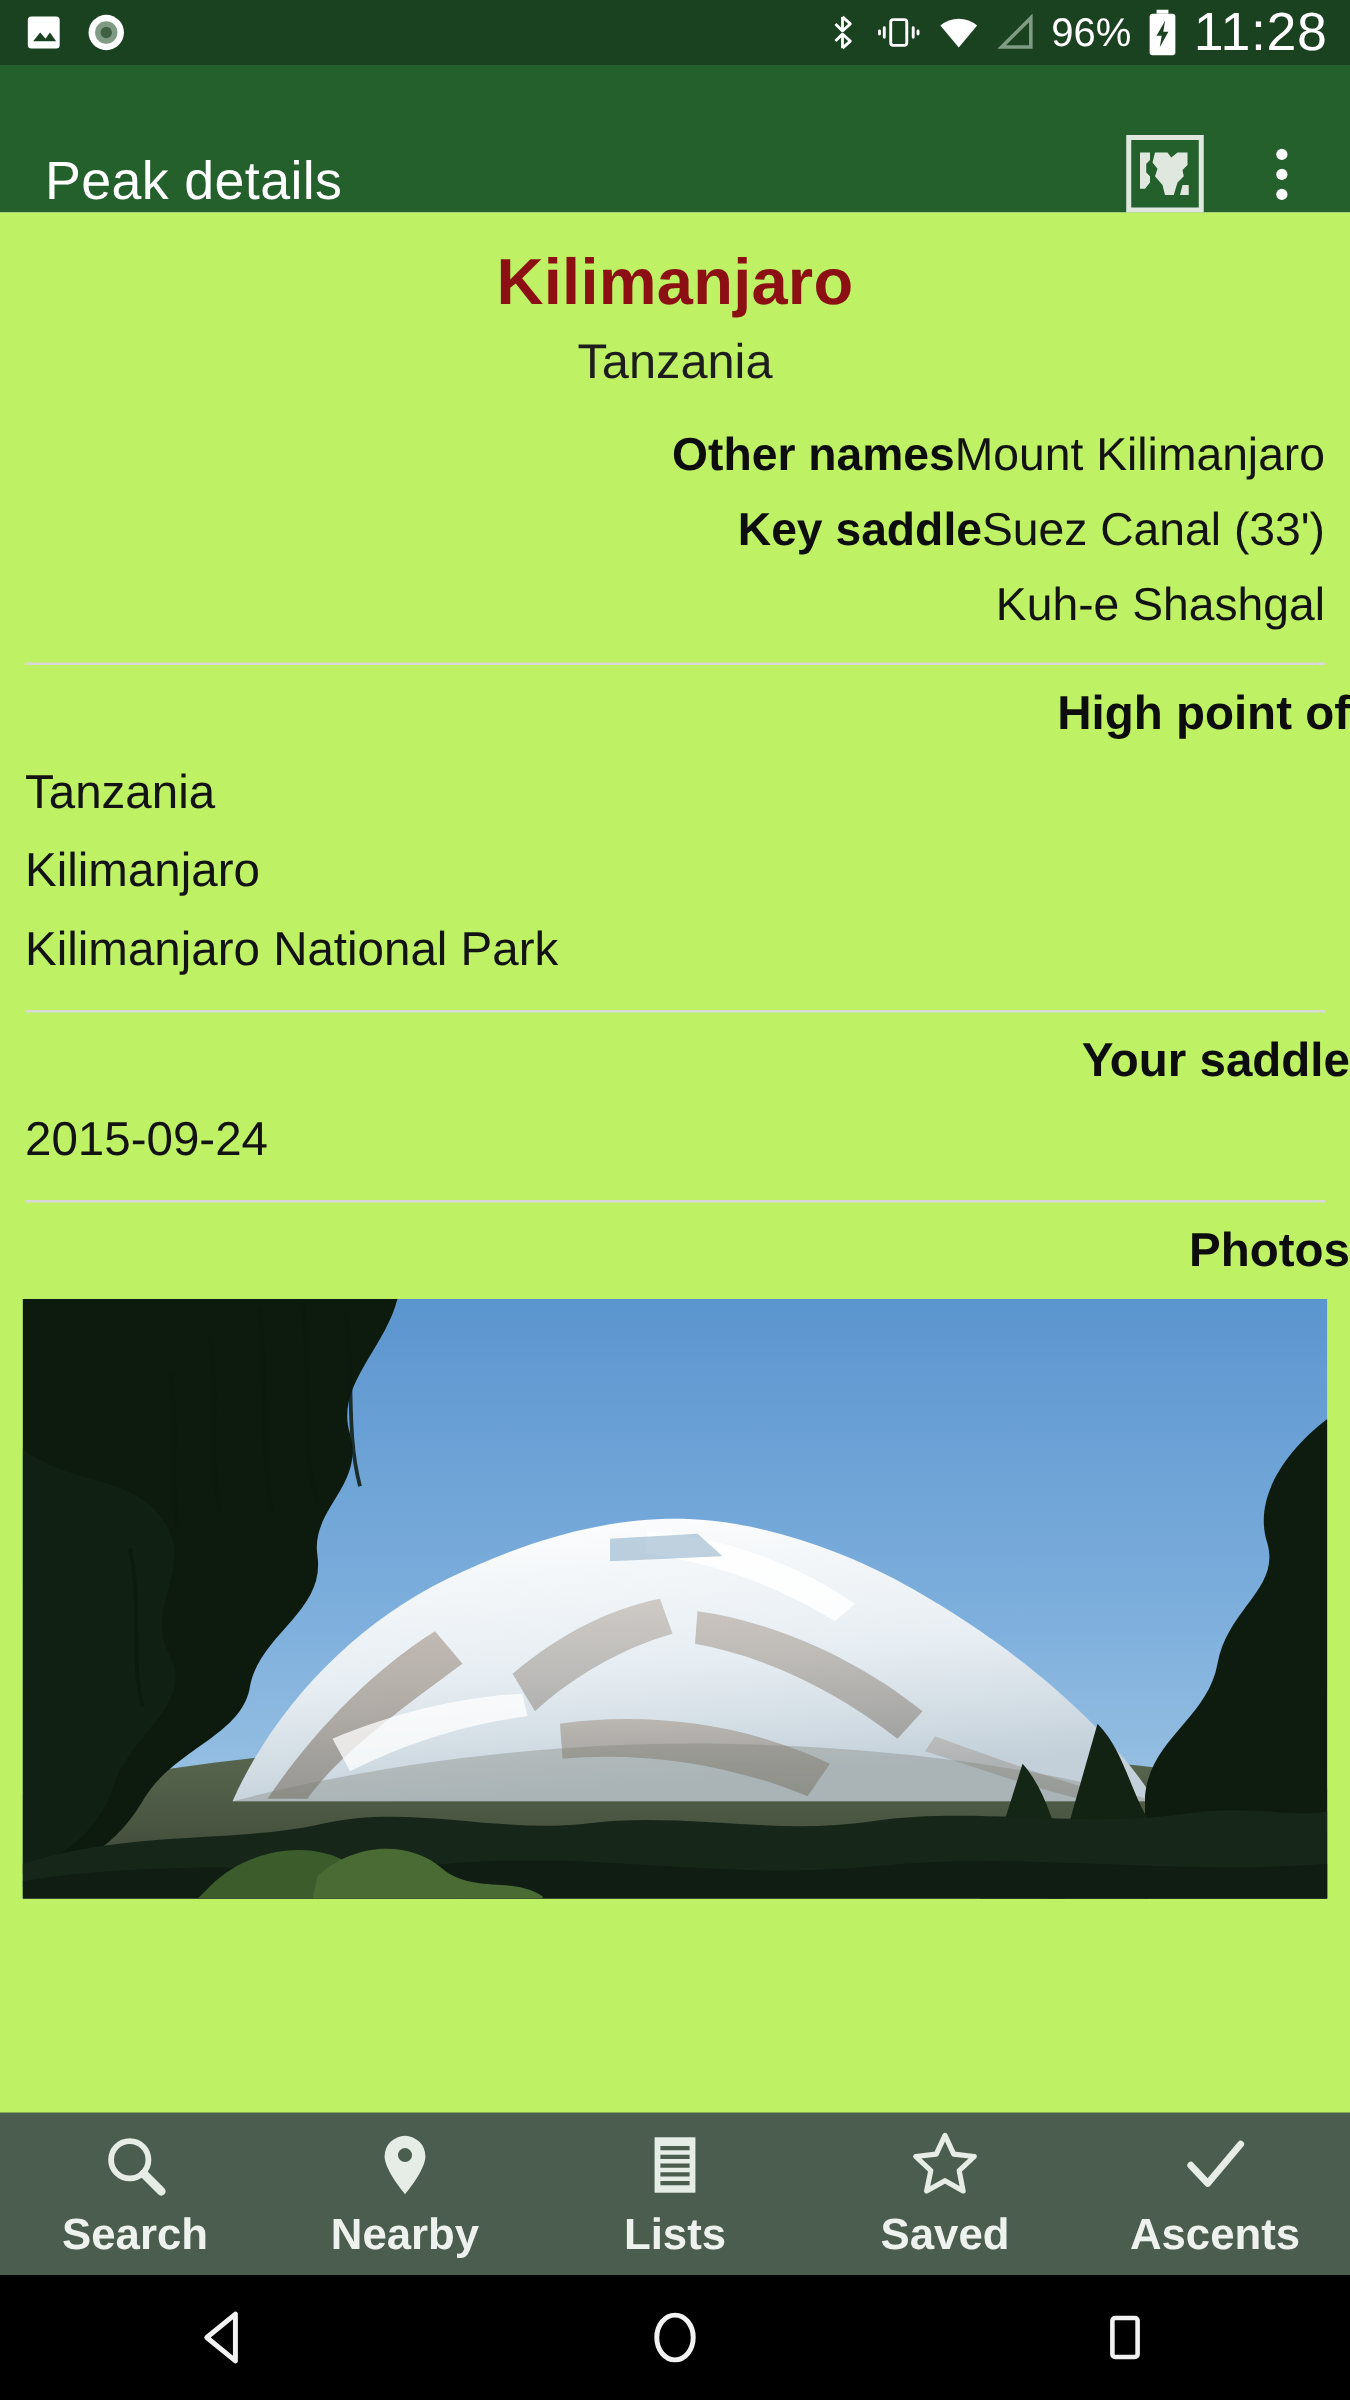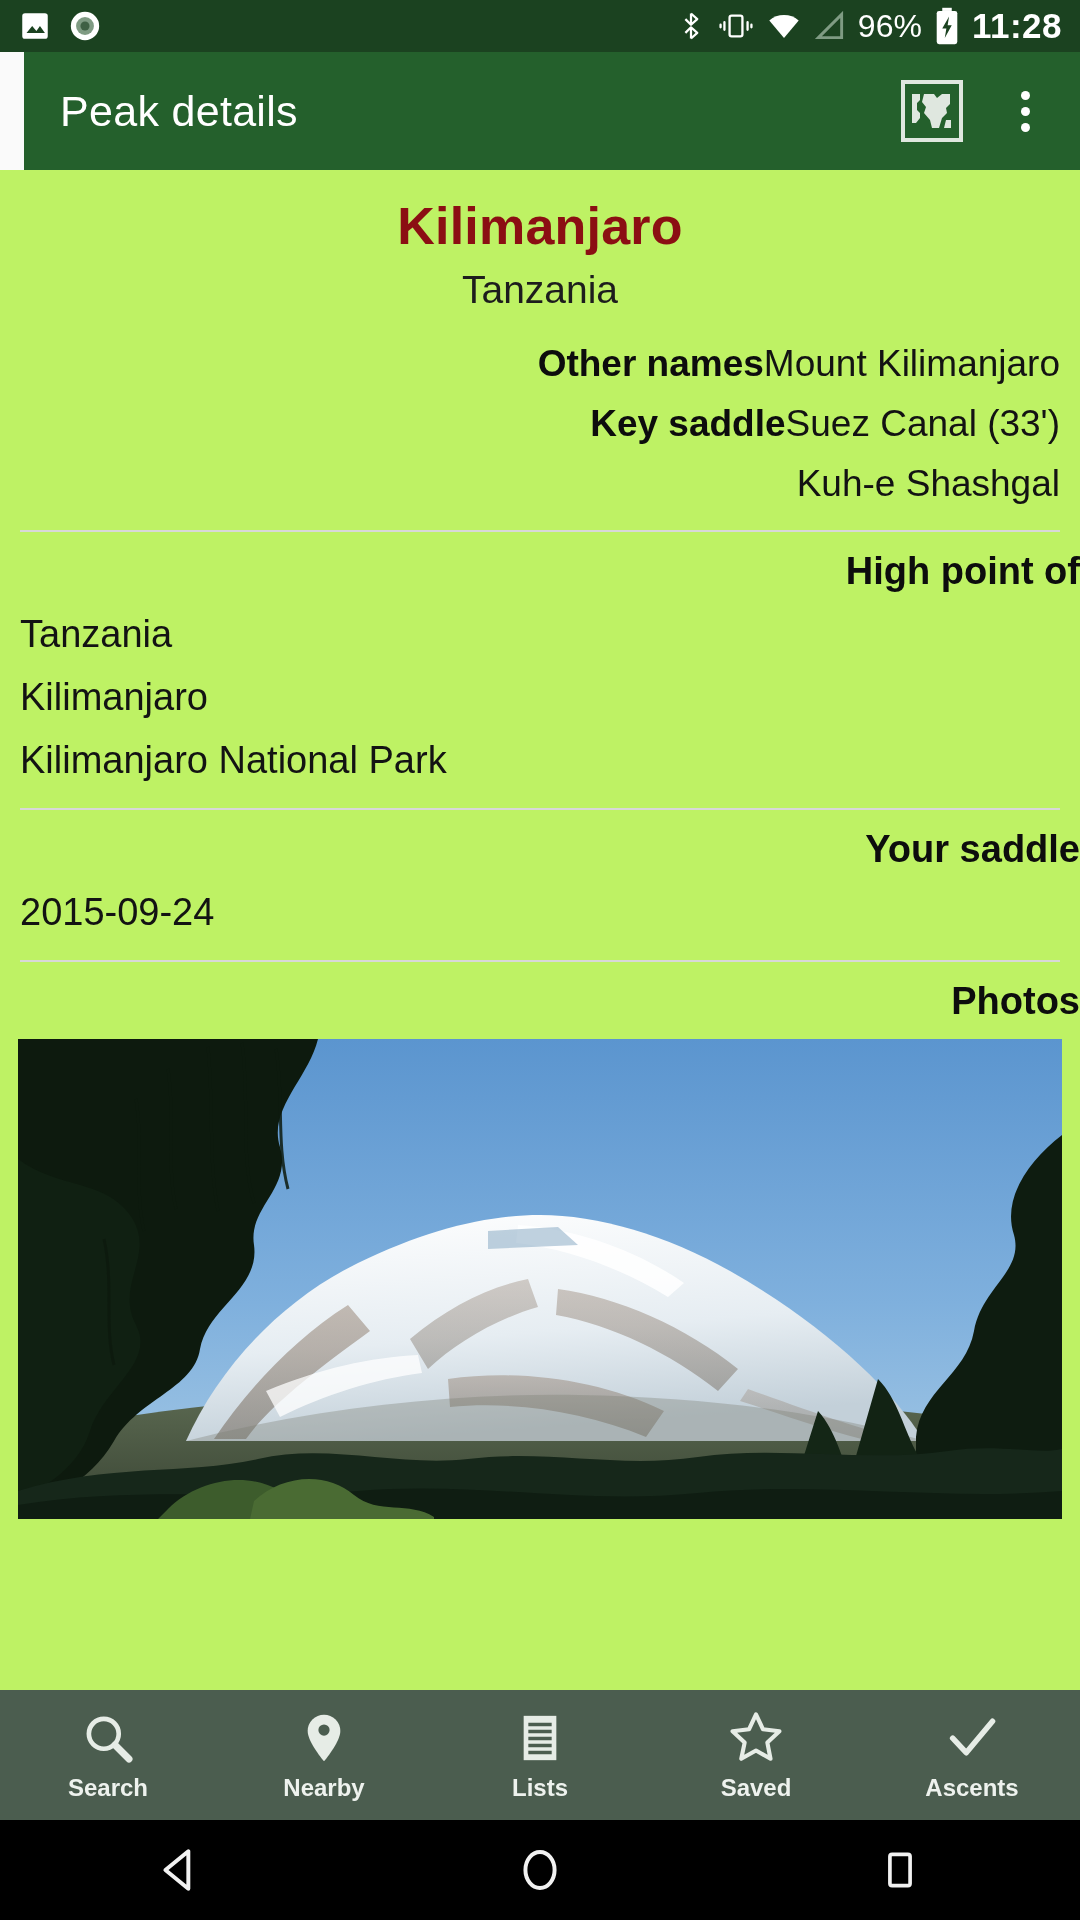--- a/index.html
+++ b/index.html
@@ -12,30 +12,29 @@
   #screen { position:relative; width:1080px; height:1920px; display:flex; flex-direction:column; }
 
   
   .statusbar {
     height:52px; background:#1b4220; color:#ffffff;
     display:flex; align-items:center; padding:0 18px;
     flex:0 0 52px;
   }
   .sb-left { display:flex; align-items:center; gap:16px; }
   .sb-right { margin-left:auto; display:flex; align-items:center; gap:12px; }
-  .sb-time { font-size:35px; font-weight:700; letter-spacing:.5px; }
+  .sb-time { font-size:43px; font-weight:400; letter-spacing:.5px; }
   .sb-batt-text { font-size:32px; font-weight:400; }
   .ico { display:inline-flex; align-items:center; justify-content:center; }
 
   
   .appbar {
     height:118px; background:#24602c; color:#ffffff;
-    display:flex; align-items:center; padding:0 36px;
+    display:flex; align-items:flex-end; padding:0 36px;
     flex:0 0 118px;
-    margin-left:24px;
   }
   .appbar-title { font-size:43px; font-weight:400; letter-spacing:.3px; }
   .appbar-actions { margin-left:auto; display:flex; align-items:center; gap:44px; }
   .map-btn { width:62px; height:62px; border:4px solid #dfe7df; display:flex; align-items:center; justify-content:center; }
   .dots { display:flex; flex-direction:column; gap:7px; padding:6px 14px; }
   .dots i { width:9px; height:9px; border-radius:50%; background:#ffffff; display:block; }
 
   
   .content {
     flex:1 1 auto; background:#bef264; overflow:hidden;
@@ -61,21 +60,21 @@
     width:100%; height:480px; position:relative; overflow:hidden; display:block;
   }
 
   
   .bottomnav {
     position:absolute; left:0; right:0; bottom:0;
     height:130px; background:#4b5d4f;
     display:flex; align-items:center; z-index:5;
   }
   .nav-item { flex:1; display:flex; flex-direction:column; align-items:center; justify-content:center; gap:8px; }
-  .nav-label { color:#eef2ee; font-size:24px; font-weight:bold; }
+  .nav-label { color:#eef2ee; font-size:35px; font-weight:bold; }
   .nav-ico { height:58px; display:flex; align-items:flex-end; }
 
   
   .androidnav {
     height:100px; background:#000000; display:flex; align-items:center; justify-content:space-around;
     flex:0 0 100px;
   }
   .anav { width:200px; display:flex; align-items:center; justify-content:center; }
 </style>
 </head>

